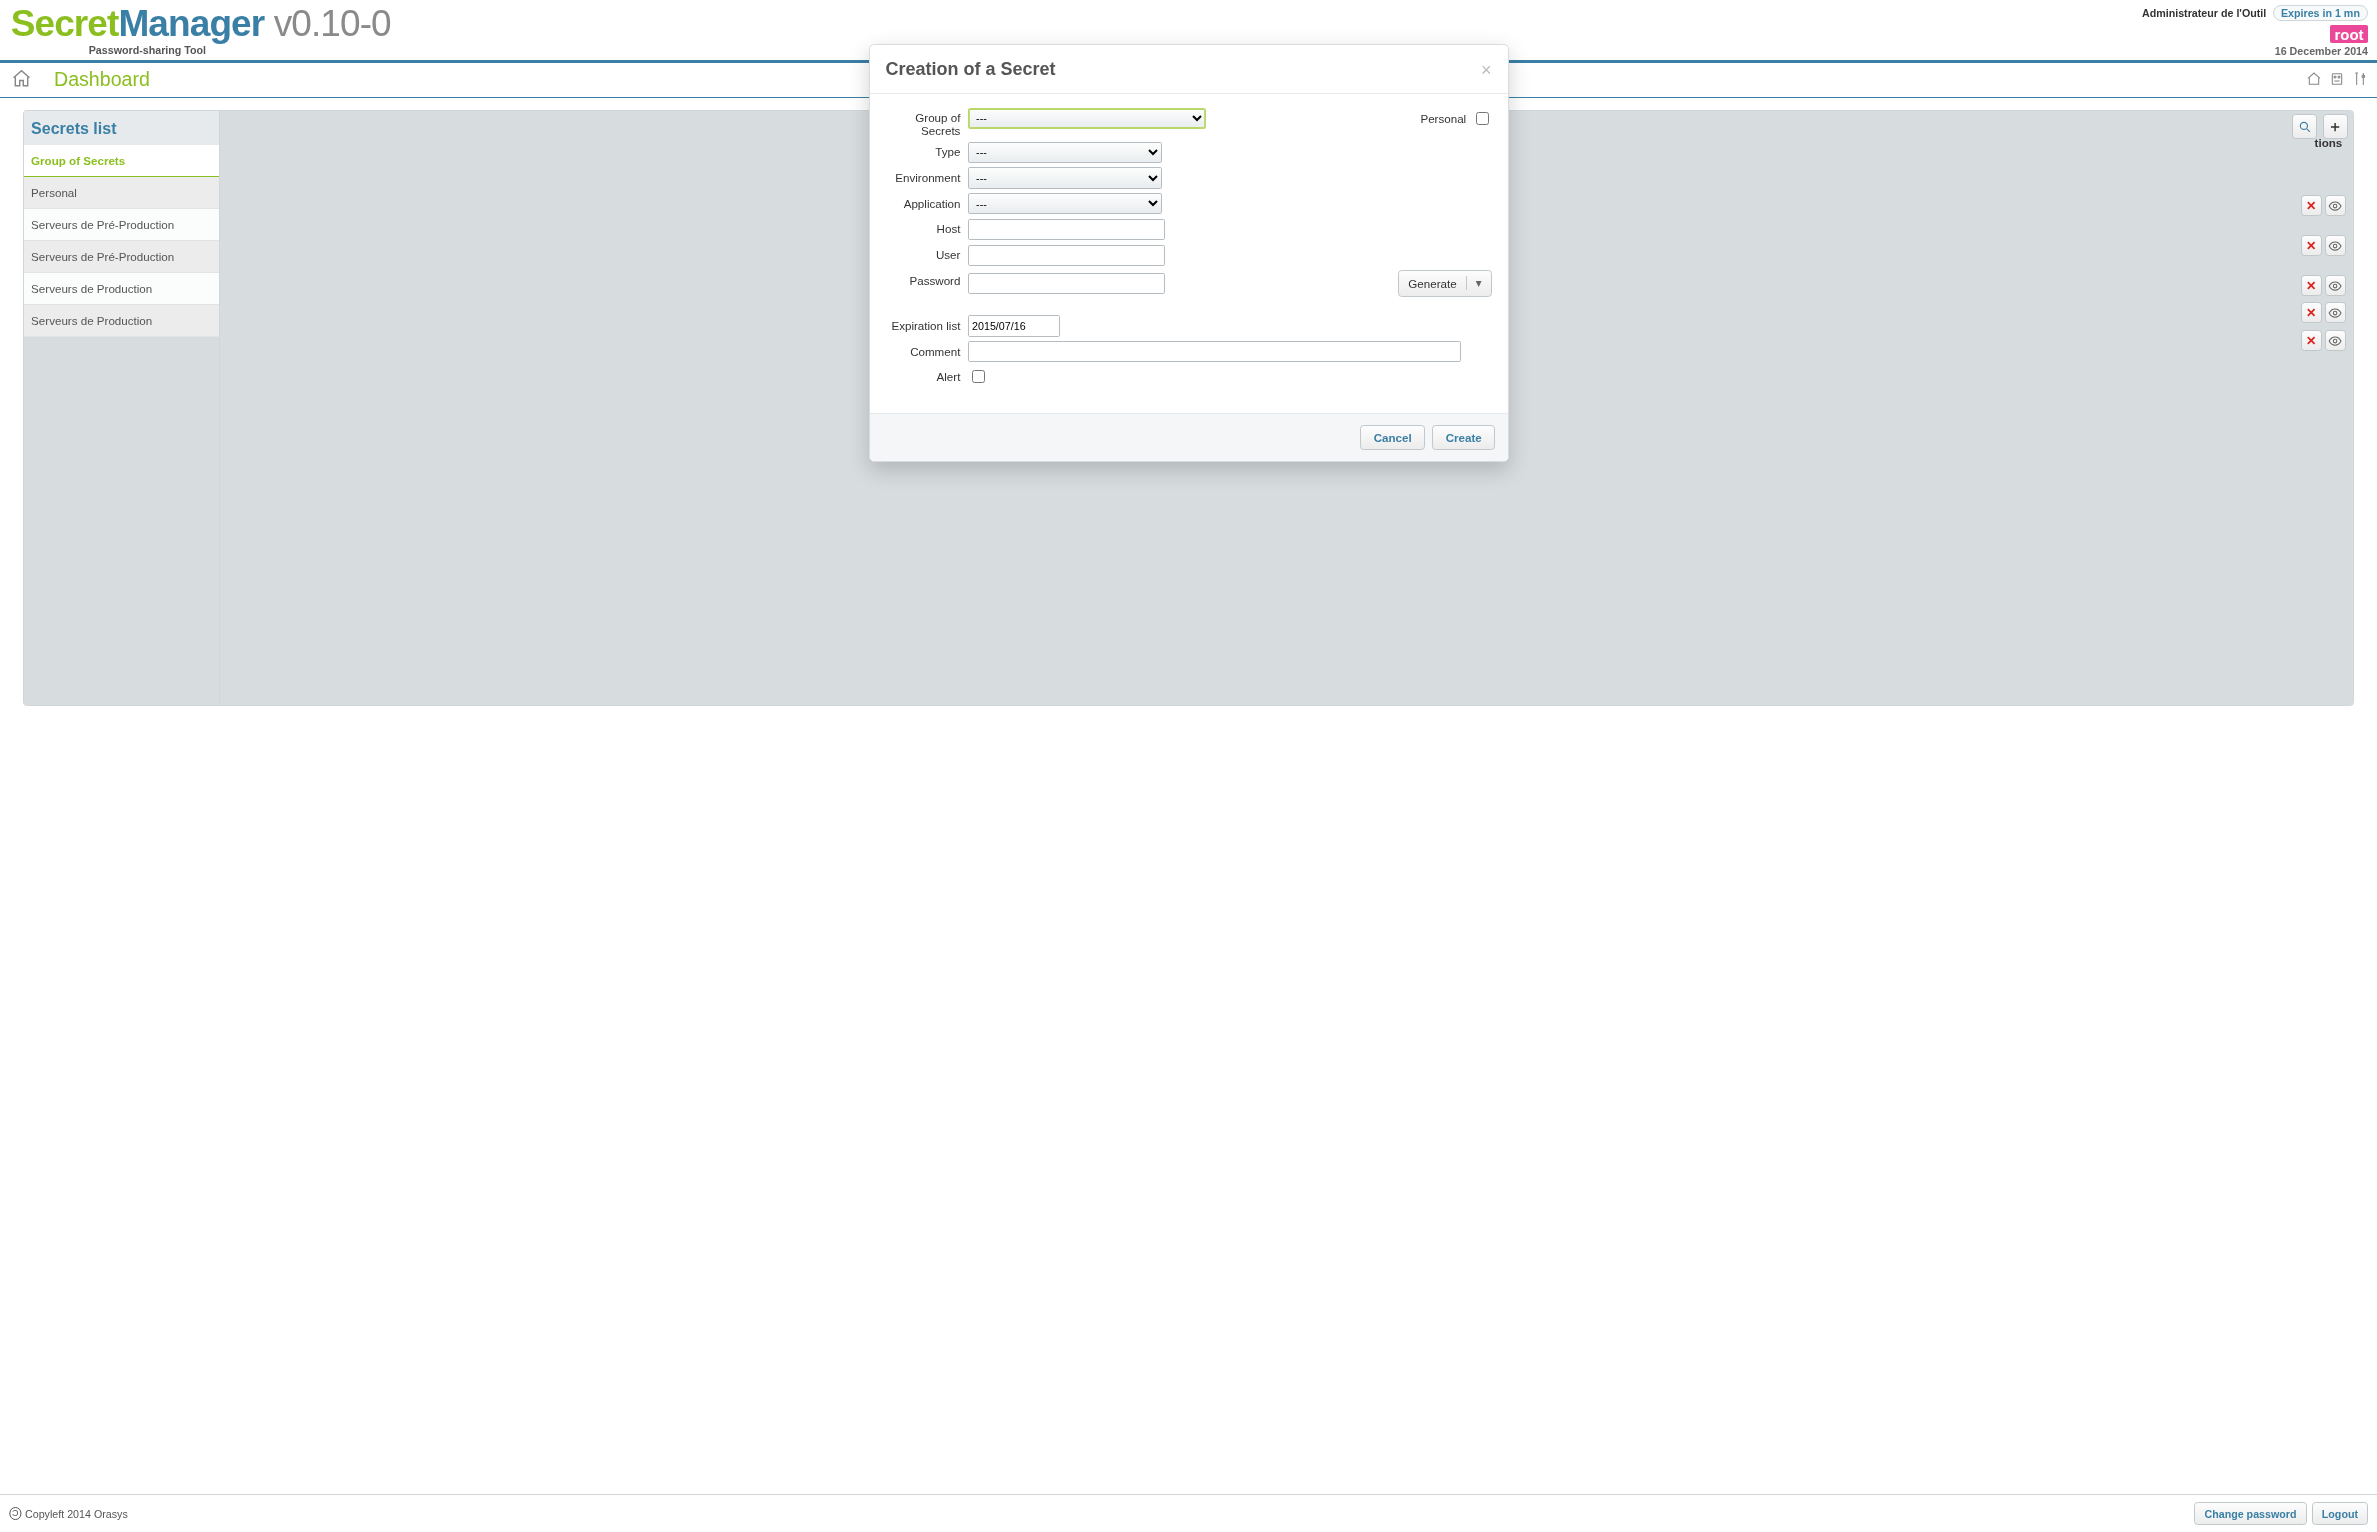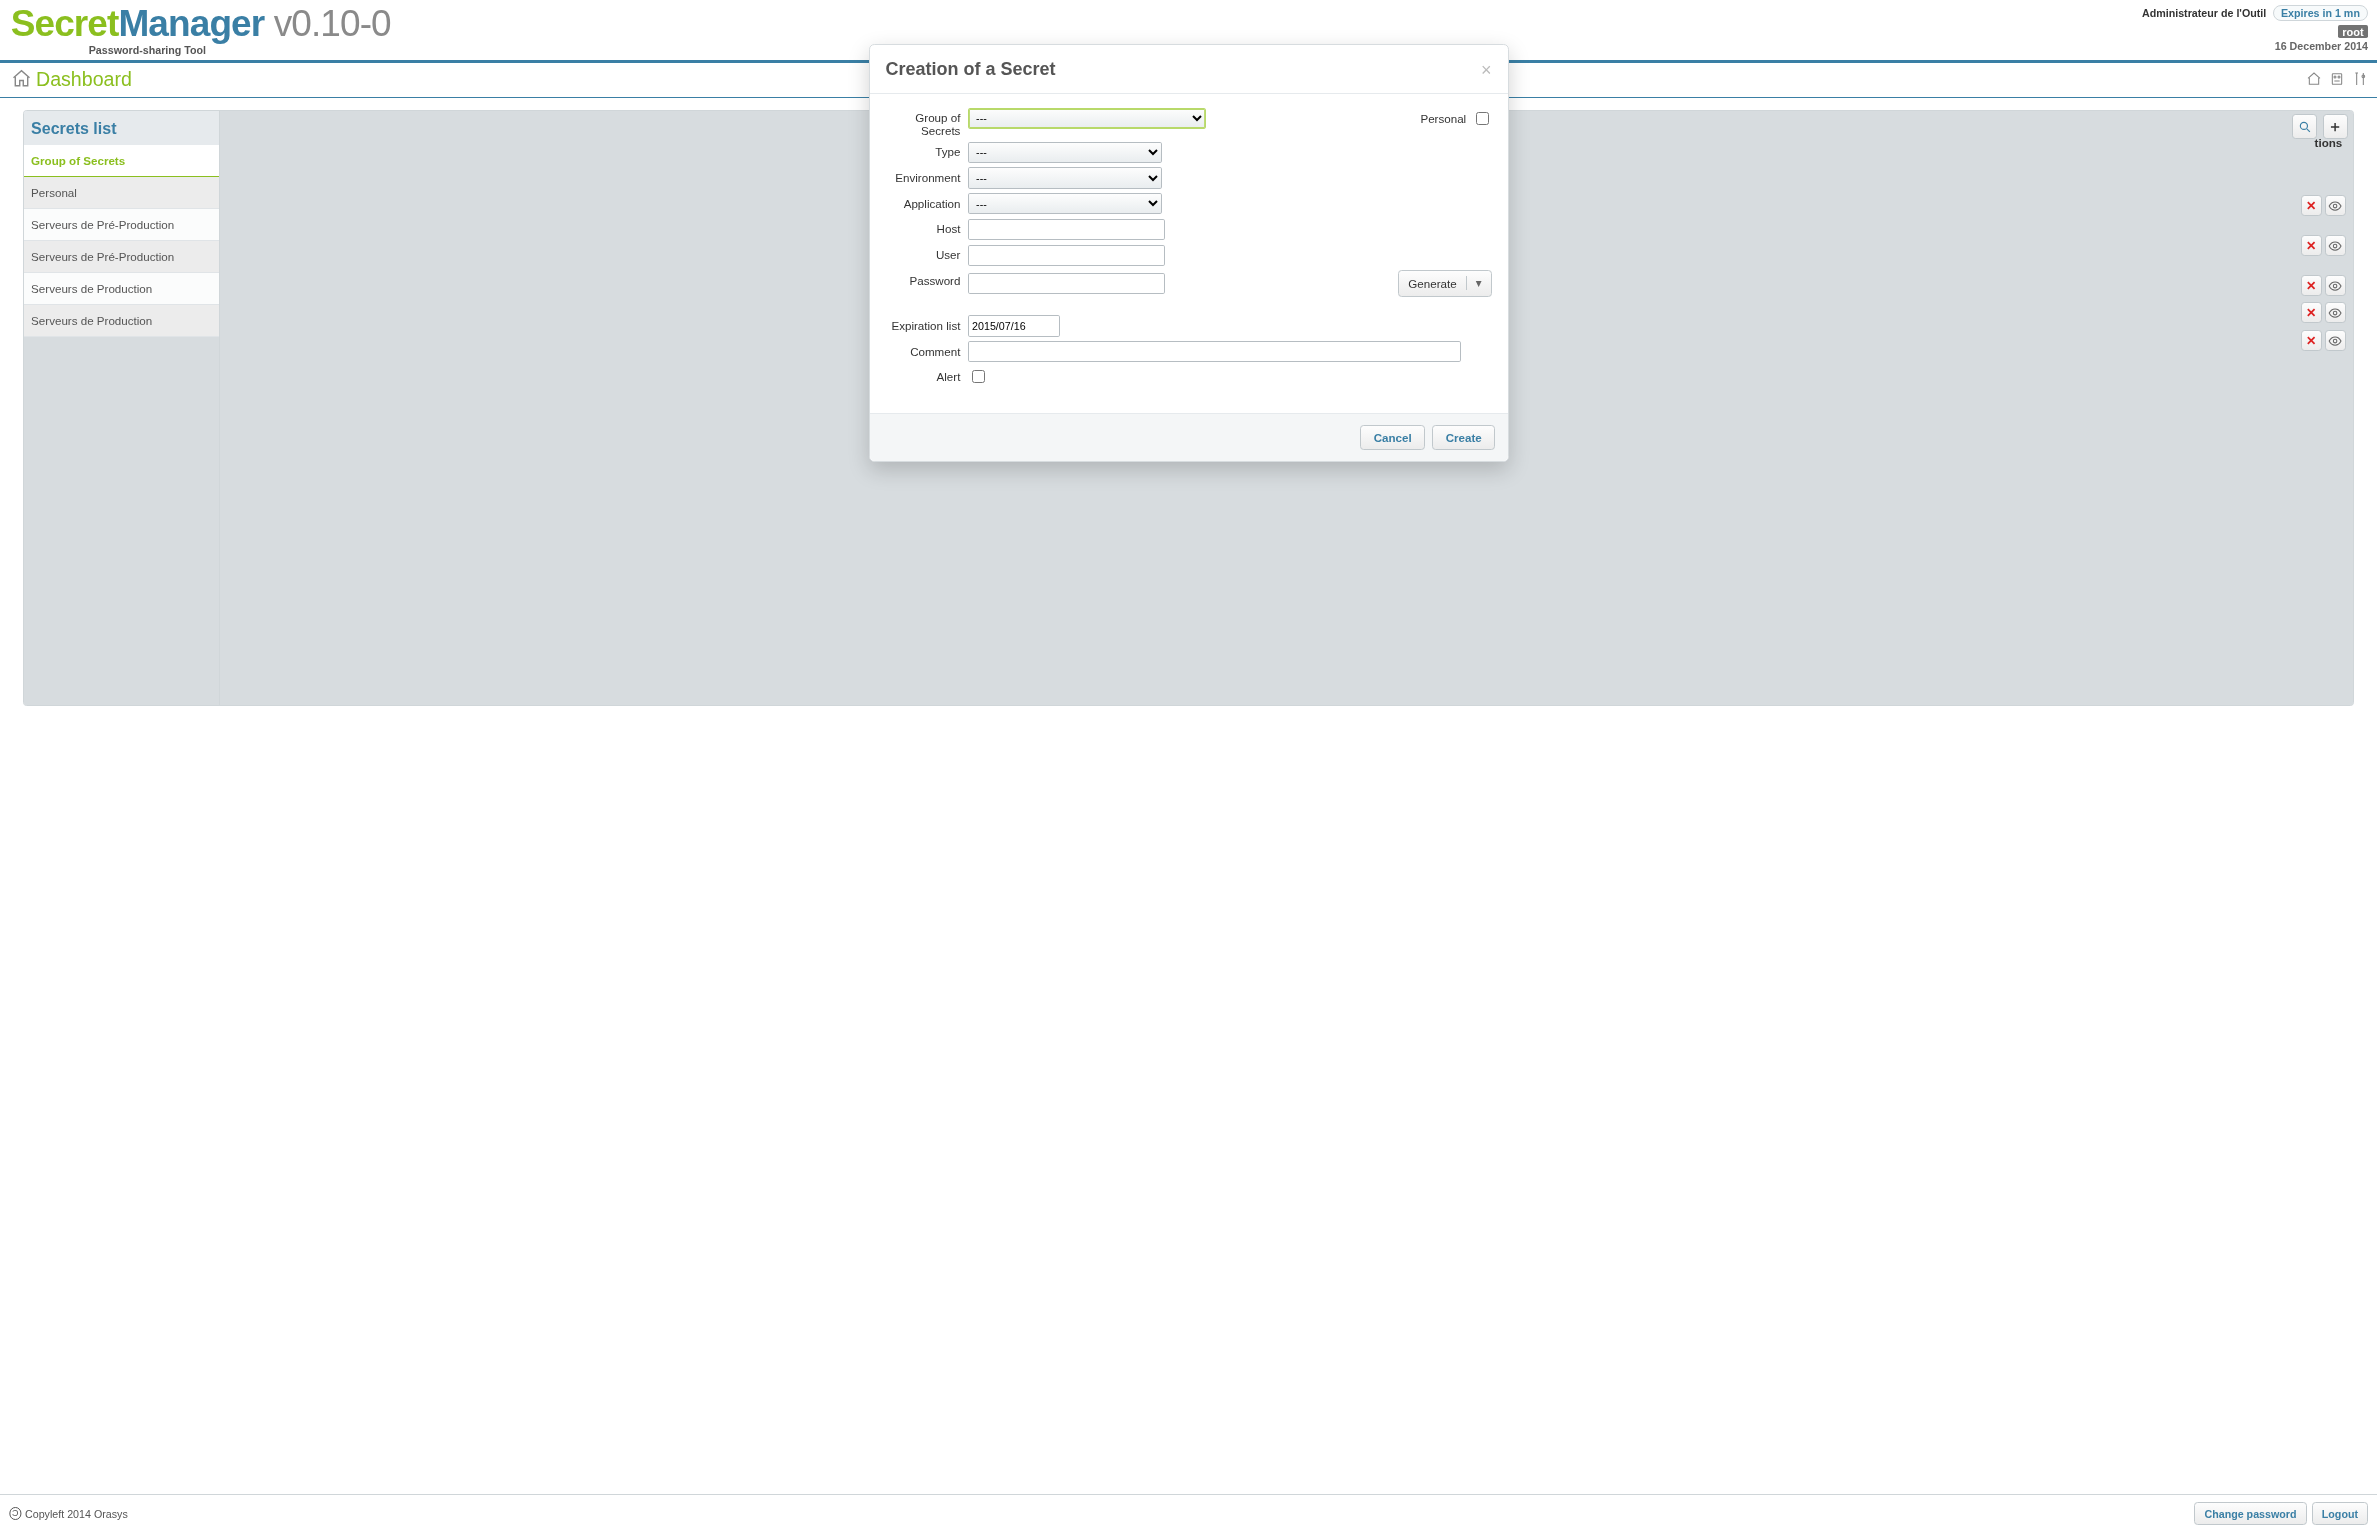--- a/index.html
+++ b/index.html
@@ -10,26 +10,26 @@
   .header { padding: 5.3px 9px 3.6px 10.7px; border-bottom: 3.6px solid #3a7fa5; position: relative; }
   .brand-line { display: flex; align-items: flex-start; }
   .brand { font-size: 37px; font-weight: 600; line-height: 1; letter-spacing: -0.9px; }
   .brand .p1 { color: #8bbf1f; }
   .brand .p2 { color: #3a7fa5; }
   .brand .p3 { color: #8a8a8a; font-weight: 400; }
   .tagline { font-size: 10.7px; color: #555; font-weight: 600; margin-left: 78px; margin-top: 1.8px; }
   .header-right { position: absolute; top: 5.3px; right: 9px; text-align: right; font-size: 10.7px; }
   .admin-label { font-weight: 700; display: inline-block; margin-right: 3.6px; }
   .expires-pill { display: inline-block; border: 0.9px solid #cfd6da; border-radius: 9px; padding: 0.9px 7.1px; color: #3a7fa5; font-weight: 600; background: #f7fafb; }
-  .root-badge { display: inline-block; background: #737373; color: #fff; font-weight: 700; font-size: 11px; padding: 0.9px 4.4px; border-radius: 1.8px; margin-top: 3.6px; }
+  .root-badge { display: inline-block; background: #ec4899; color: #fff; font-weight: 700; font-size: 15px; padding: 0.9px 4.4px; border-radius: 1.8px; margin-top: 3.6px; }
   .date-str { color: #666; font-weight: 600; margin-top: 1.8px; }
 
   
   .crumbbar { border-bottom: 1.8px solid #3a7fa5; padding: 5.3px 9px; display: flex; align-items: center; justify-content: space-between; }
-  .crumb-left { display: flex; align-items: center; gap: 2px; }
+  .crumb-left { display: flex; align-items: center; gap: 20px; }
   .home-icon { width: 25px; height: 21.3px; color: #888; }
   .crumb-title { font-size: 19.6px; color: #8bbf1f; font-weight: 400; }
   .crumb-right { display: flex; gap: 7.1px; color: #888; }
   .mini-icon { width: 16px; height: 16px; }
 
   
   .workspace { flex: 1; padding: 12.4px 23px 9px 23px; background: #fff; }
   .panel { border: 0.9px solid #d0d6d9; border-radius: 3.6px; background: #e6eaed; height: 596px; display: flex; flex-direction: column; overflow: hidden; }
   .panel-top { display: flex; flex: 1; overflow: hidden; }
 

